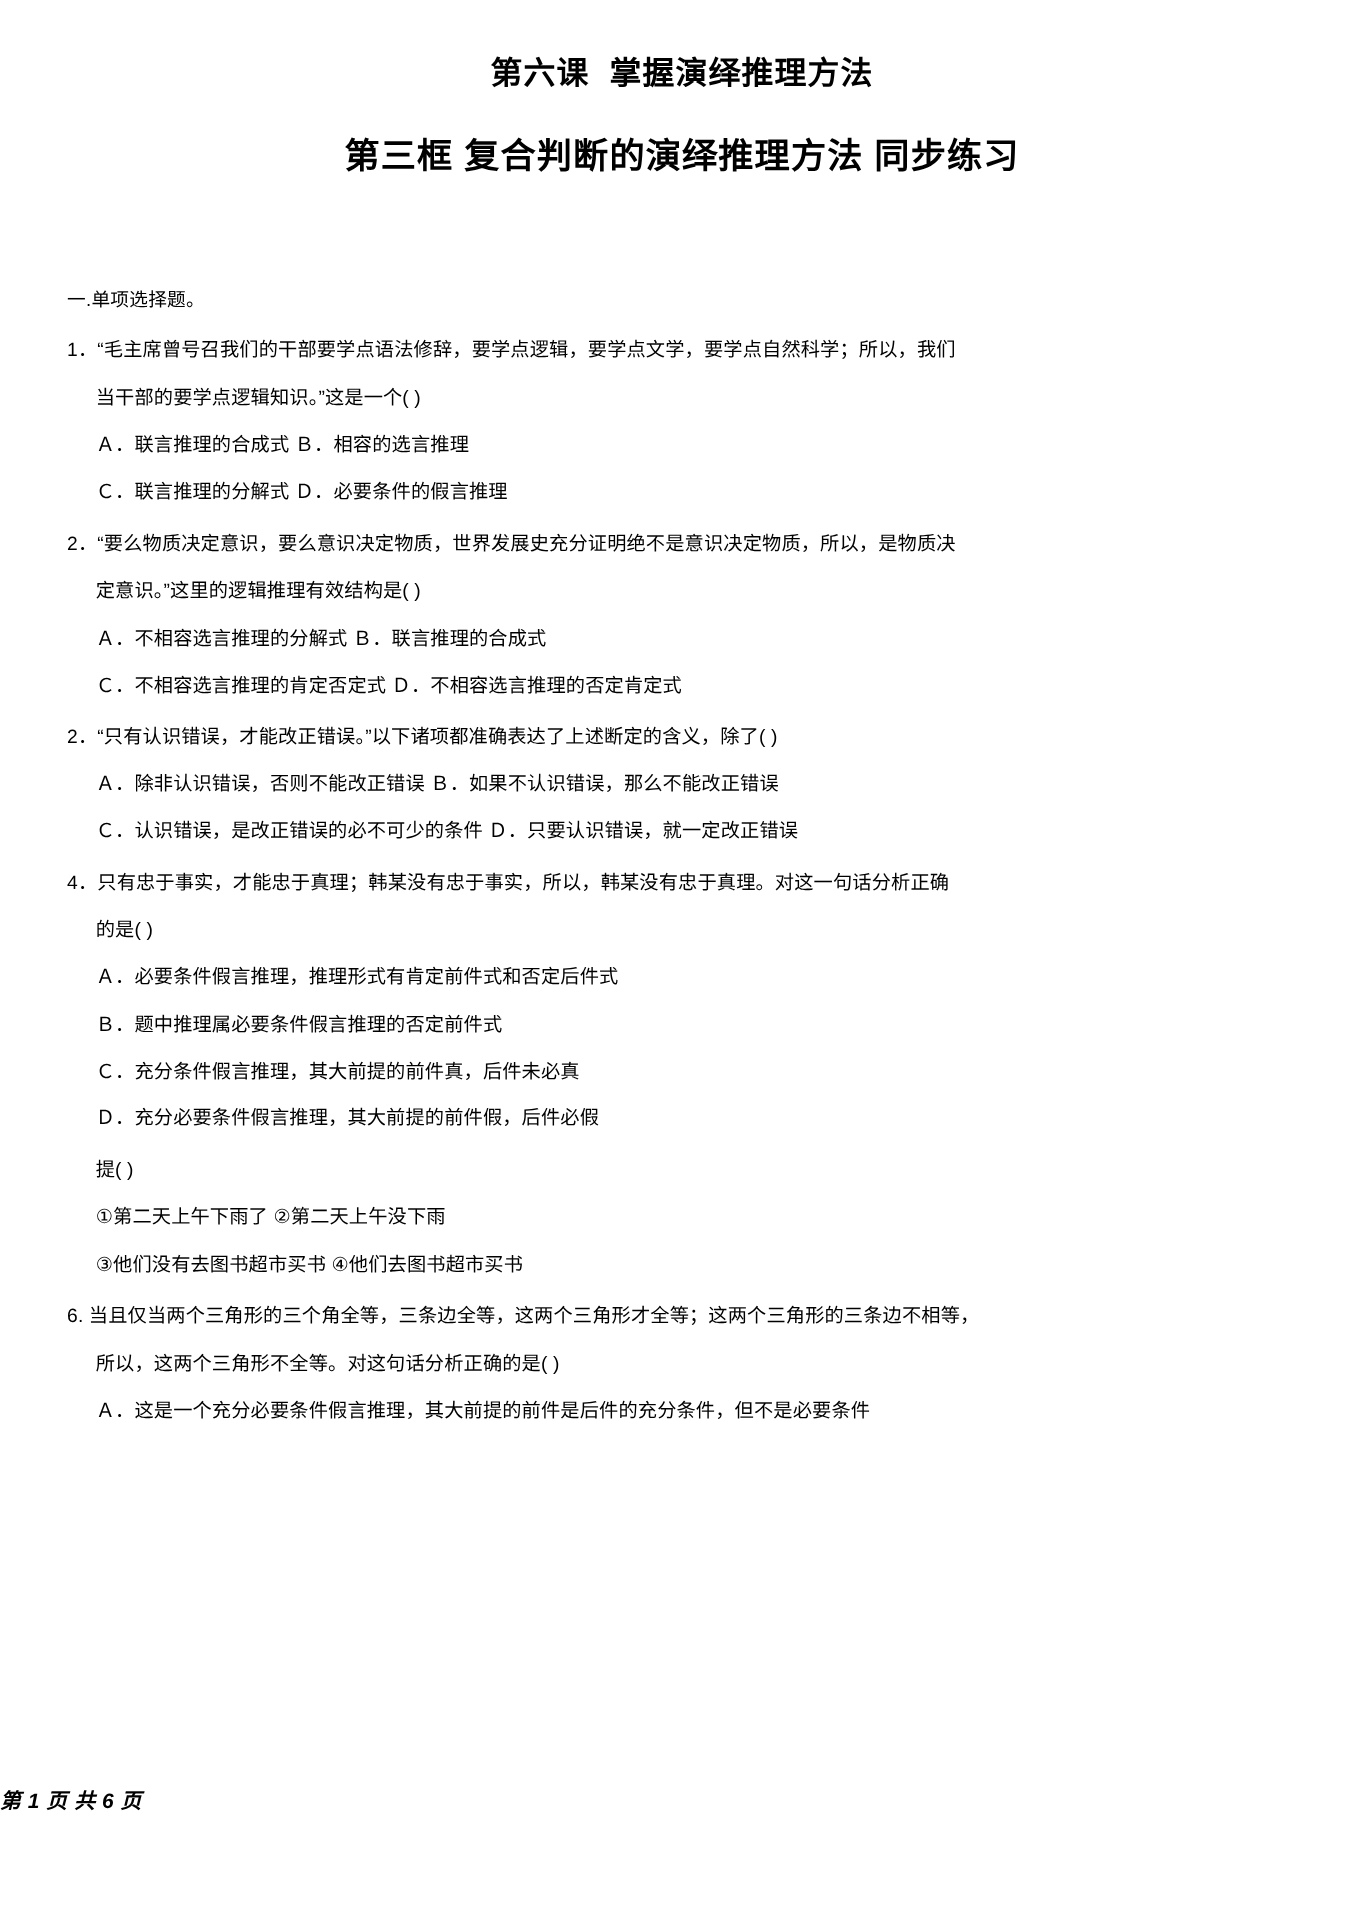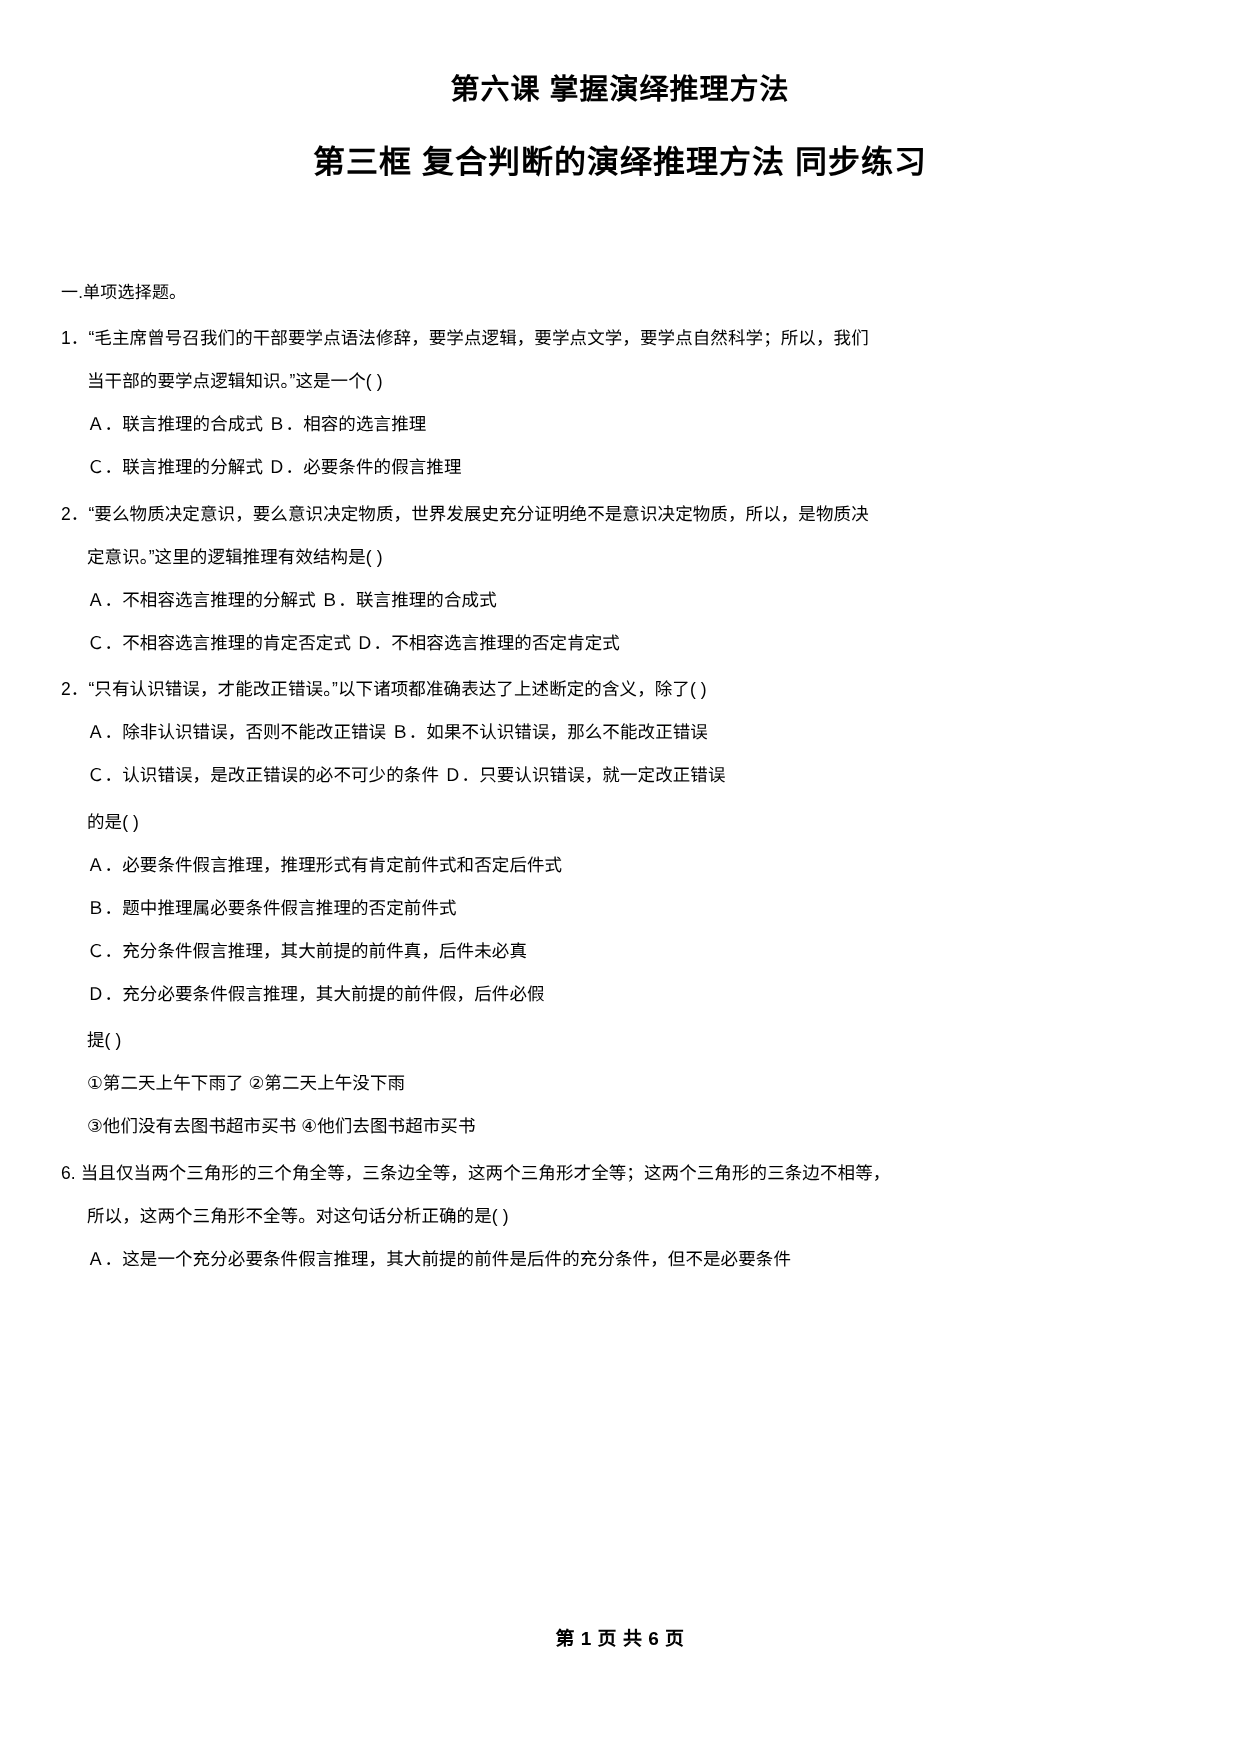--- a/index.html
+++ b/index.html
@@ -20,22 +20,23 @@
     background: #ffffff;
     box-sizing: border-box;
     overflow: hidden;
   }
   .doc-title {
     text-align: center;
     font-size: 29px;
     font-weight: 700;
     letter-spacing: 1px;
     margin: 0;
-    padding-top: 72px;
+    padding-top: 52px;
     line-height: 1.2;
+    font-family: Liberation Mono, monospace;
   }
   .doc-subtitle {
     text-align: center;
     font-size: 32px;
     font-weight: 700;
     letter-spacing: 1px;
     margin: 0;
     padding-top: 36px;
     line-height: 1.2;
   }
@@ -59,24 +60,24 @@
     white-space: nowrap;
   }
   .q-line.indent {
     padding-left: 26px;
   }
   .footer {
     position: absolute;
     left: 0;
     right: 0;
     bottom: 104px;
-    text-align: center;
     font-size: 19px;
     font-weight: 700;
     letter-spacing: 0.5px;
+    font-style: italic;
   }
 </style>
 </head>
 <body>
 
 <div class="page">
 
   <h1 class="doc-title">第六课  掌握演绎推理方法</h1>
 
   <h2 class="doc-subtitle">第三框  复合判断的演绎推理方法  同步练习</h2>
@@ -96,20 +97,21 @@
           <div class="q-line indent">定意识。”这里的逻辑推理有效结构是(      )</div>
           <div class="q-line indent">Ａ．不相容选言推理的分解式        Ｂ．联言推理的合成式</div>
           <div class="q-line indent">Ｃ．不相容选言推理的肯定否定式    Ｄ．不相容选言推理的否定肯定式</div>
         </div>
         <div class="question">
           <div class="q-line">2．“只有认识错误，才能改正错误。”以下诸项都准确表达了上述断定的含义，除了(      )</div>
           <div class="q-line indent">Ａ．除非认识错误，否则不能改正错误        Ｂ．如果不认识错误，那么不能改正错误</div>
           <div class="q-line indent">Ｃ．认识错误，是改正错误的必不可少的条件   Ｄ．只要认识错误，就一定改正错误</div>
         </div>
         <div class="question">
+          <div class="q-line">4．只有忠于事实，才能忠于真理；韩某没有忠于事实，所以，韩某没有忠于真理。对这一句话分析正确</div>
           <div class="q-line indent">的是(     )</div>
           <div class="q-line indent">Ａ．必要条件假言推理，推理形式有肯定前件式和否定后件式</div>
           <div class="q-line indent">Ｂ．题中推理属必要条件假言推理的否定前件式</div>
           <div class="q-line indent">Ｃ．充分条件假言推理，其大前提的前件真，后件未必真</div>
           <div class="q-line indent">Ｄ．充分必要条件假言推理，其大前提的前件假，后件必假</div>
         </div>
         <div class="question">
           <div class="q-line indent">提(     )</div>
           <div class="q-line indent">①第二天上午下雨了         ②第二天上午没下雨</div>
           <div class="q-line indent">③他们没有去图书超市买书   ④他们去图书超市买书</div>

